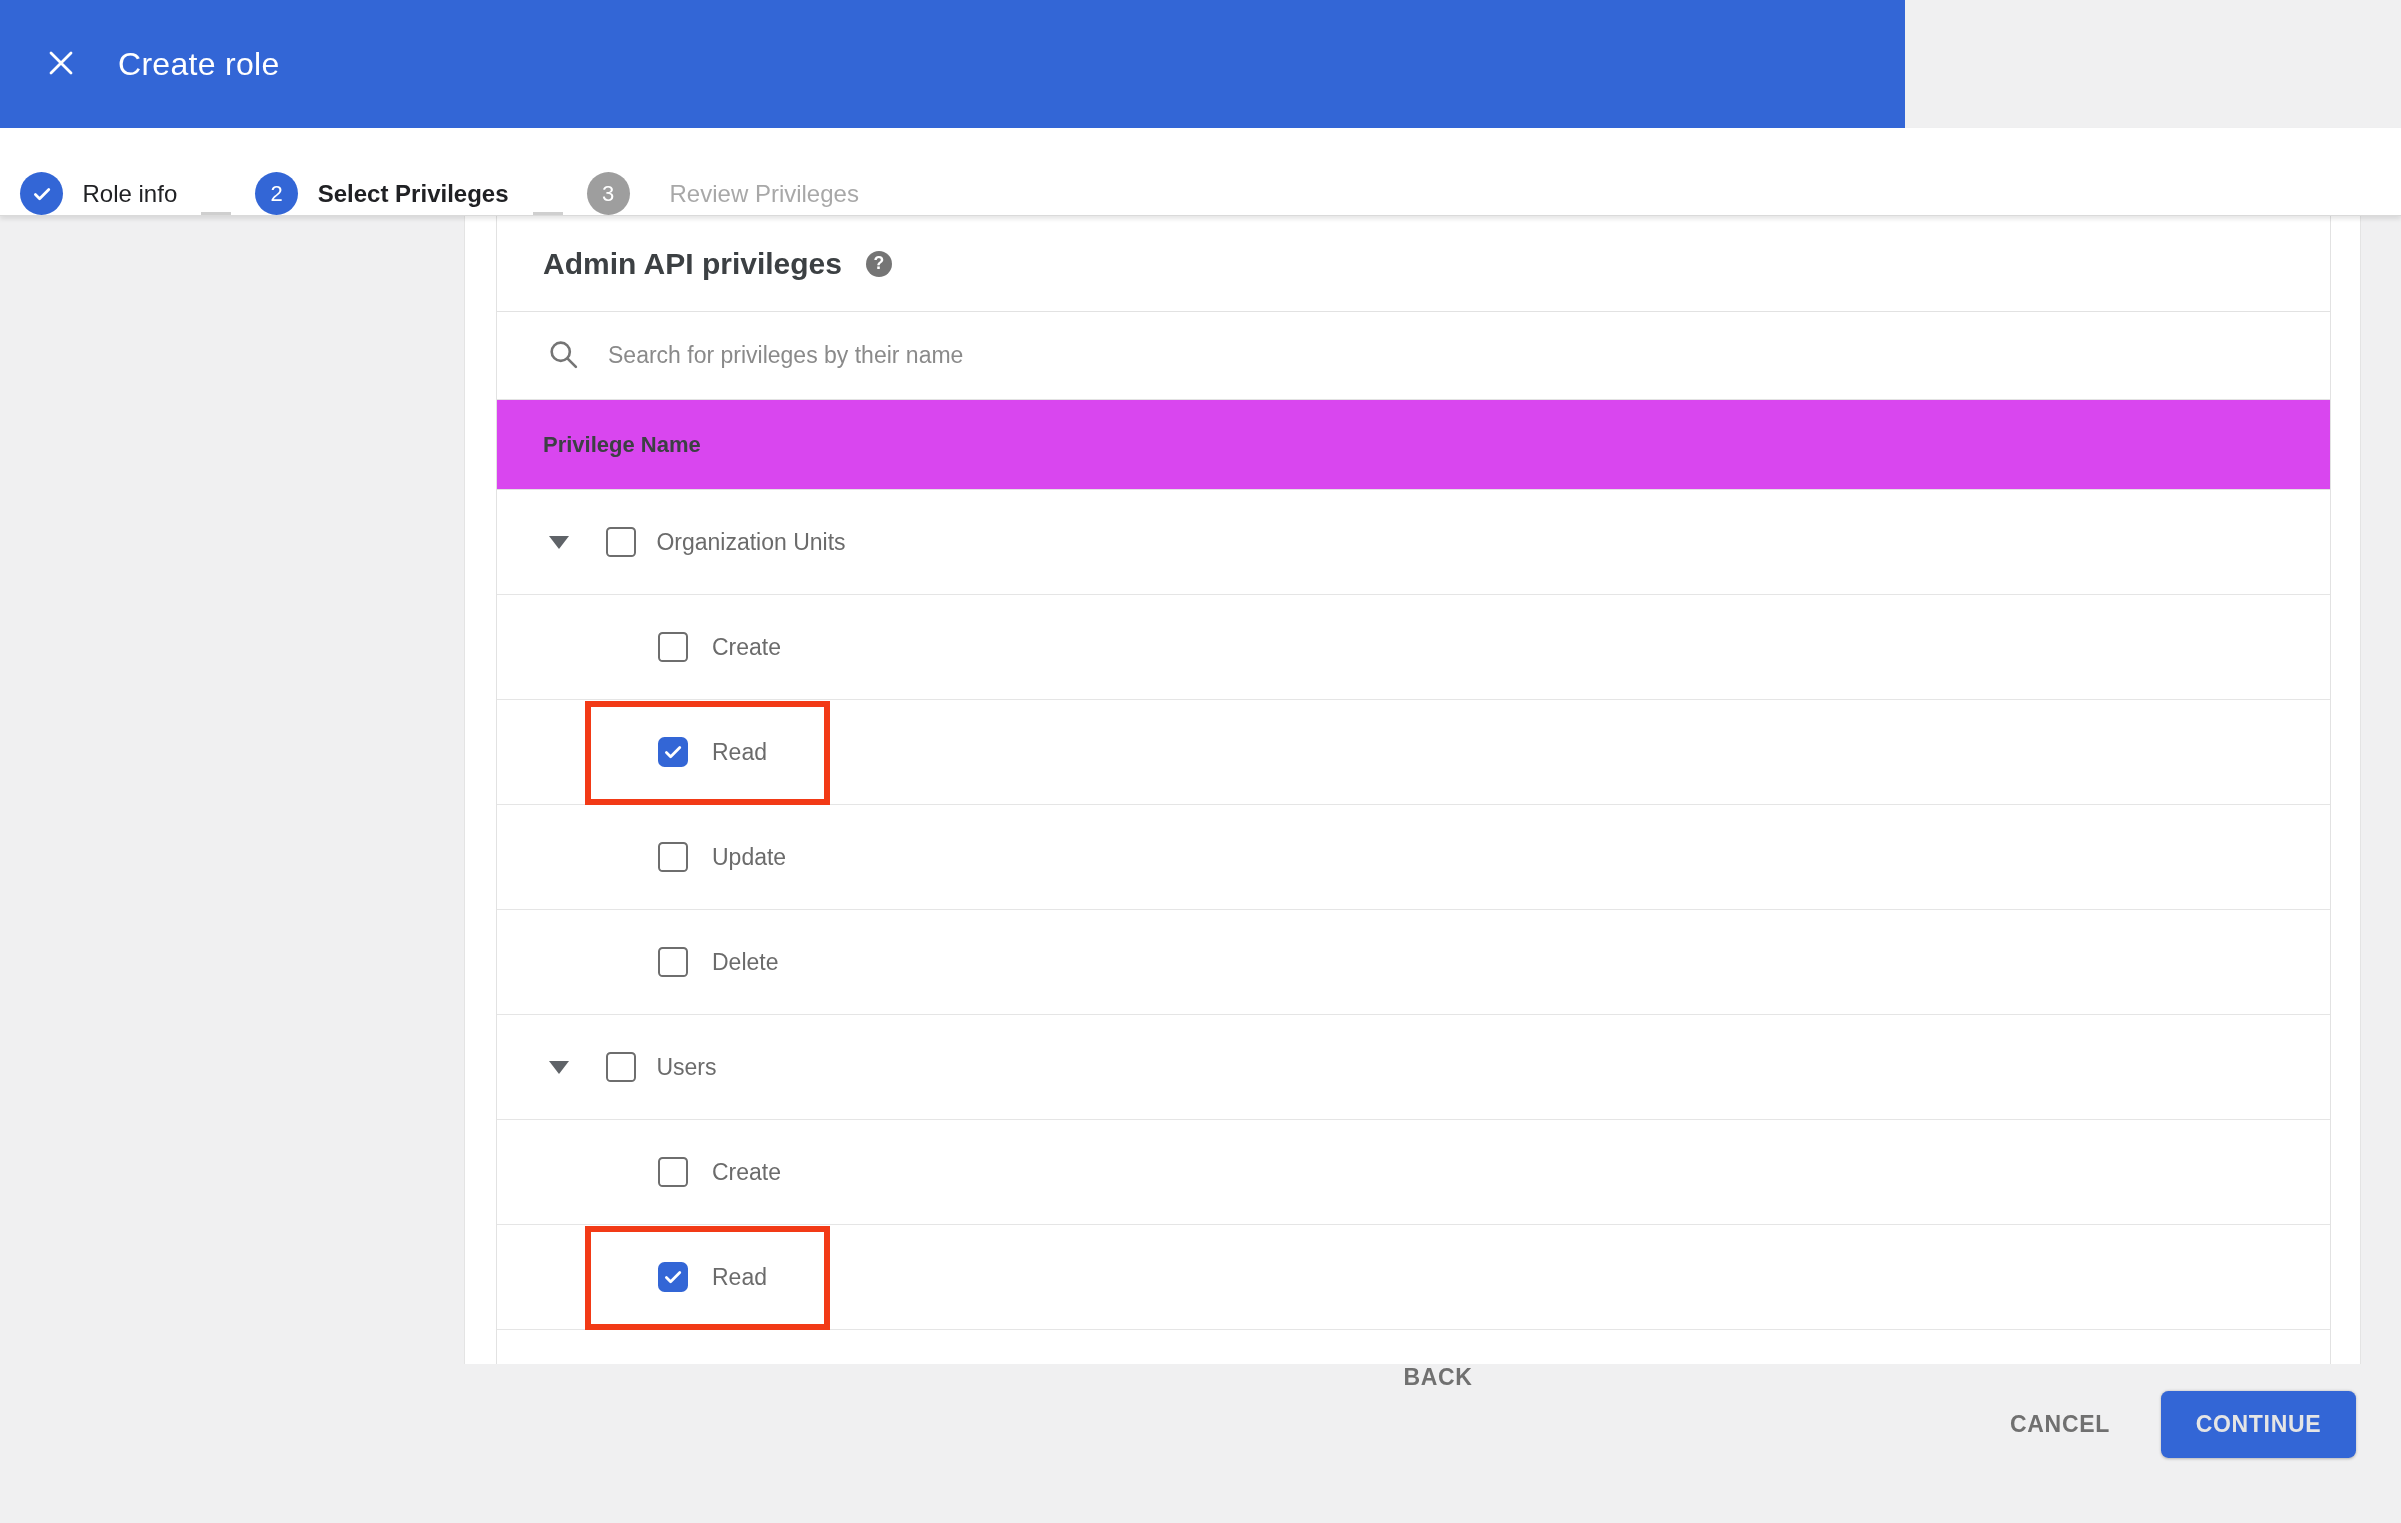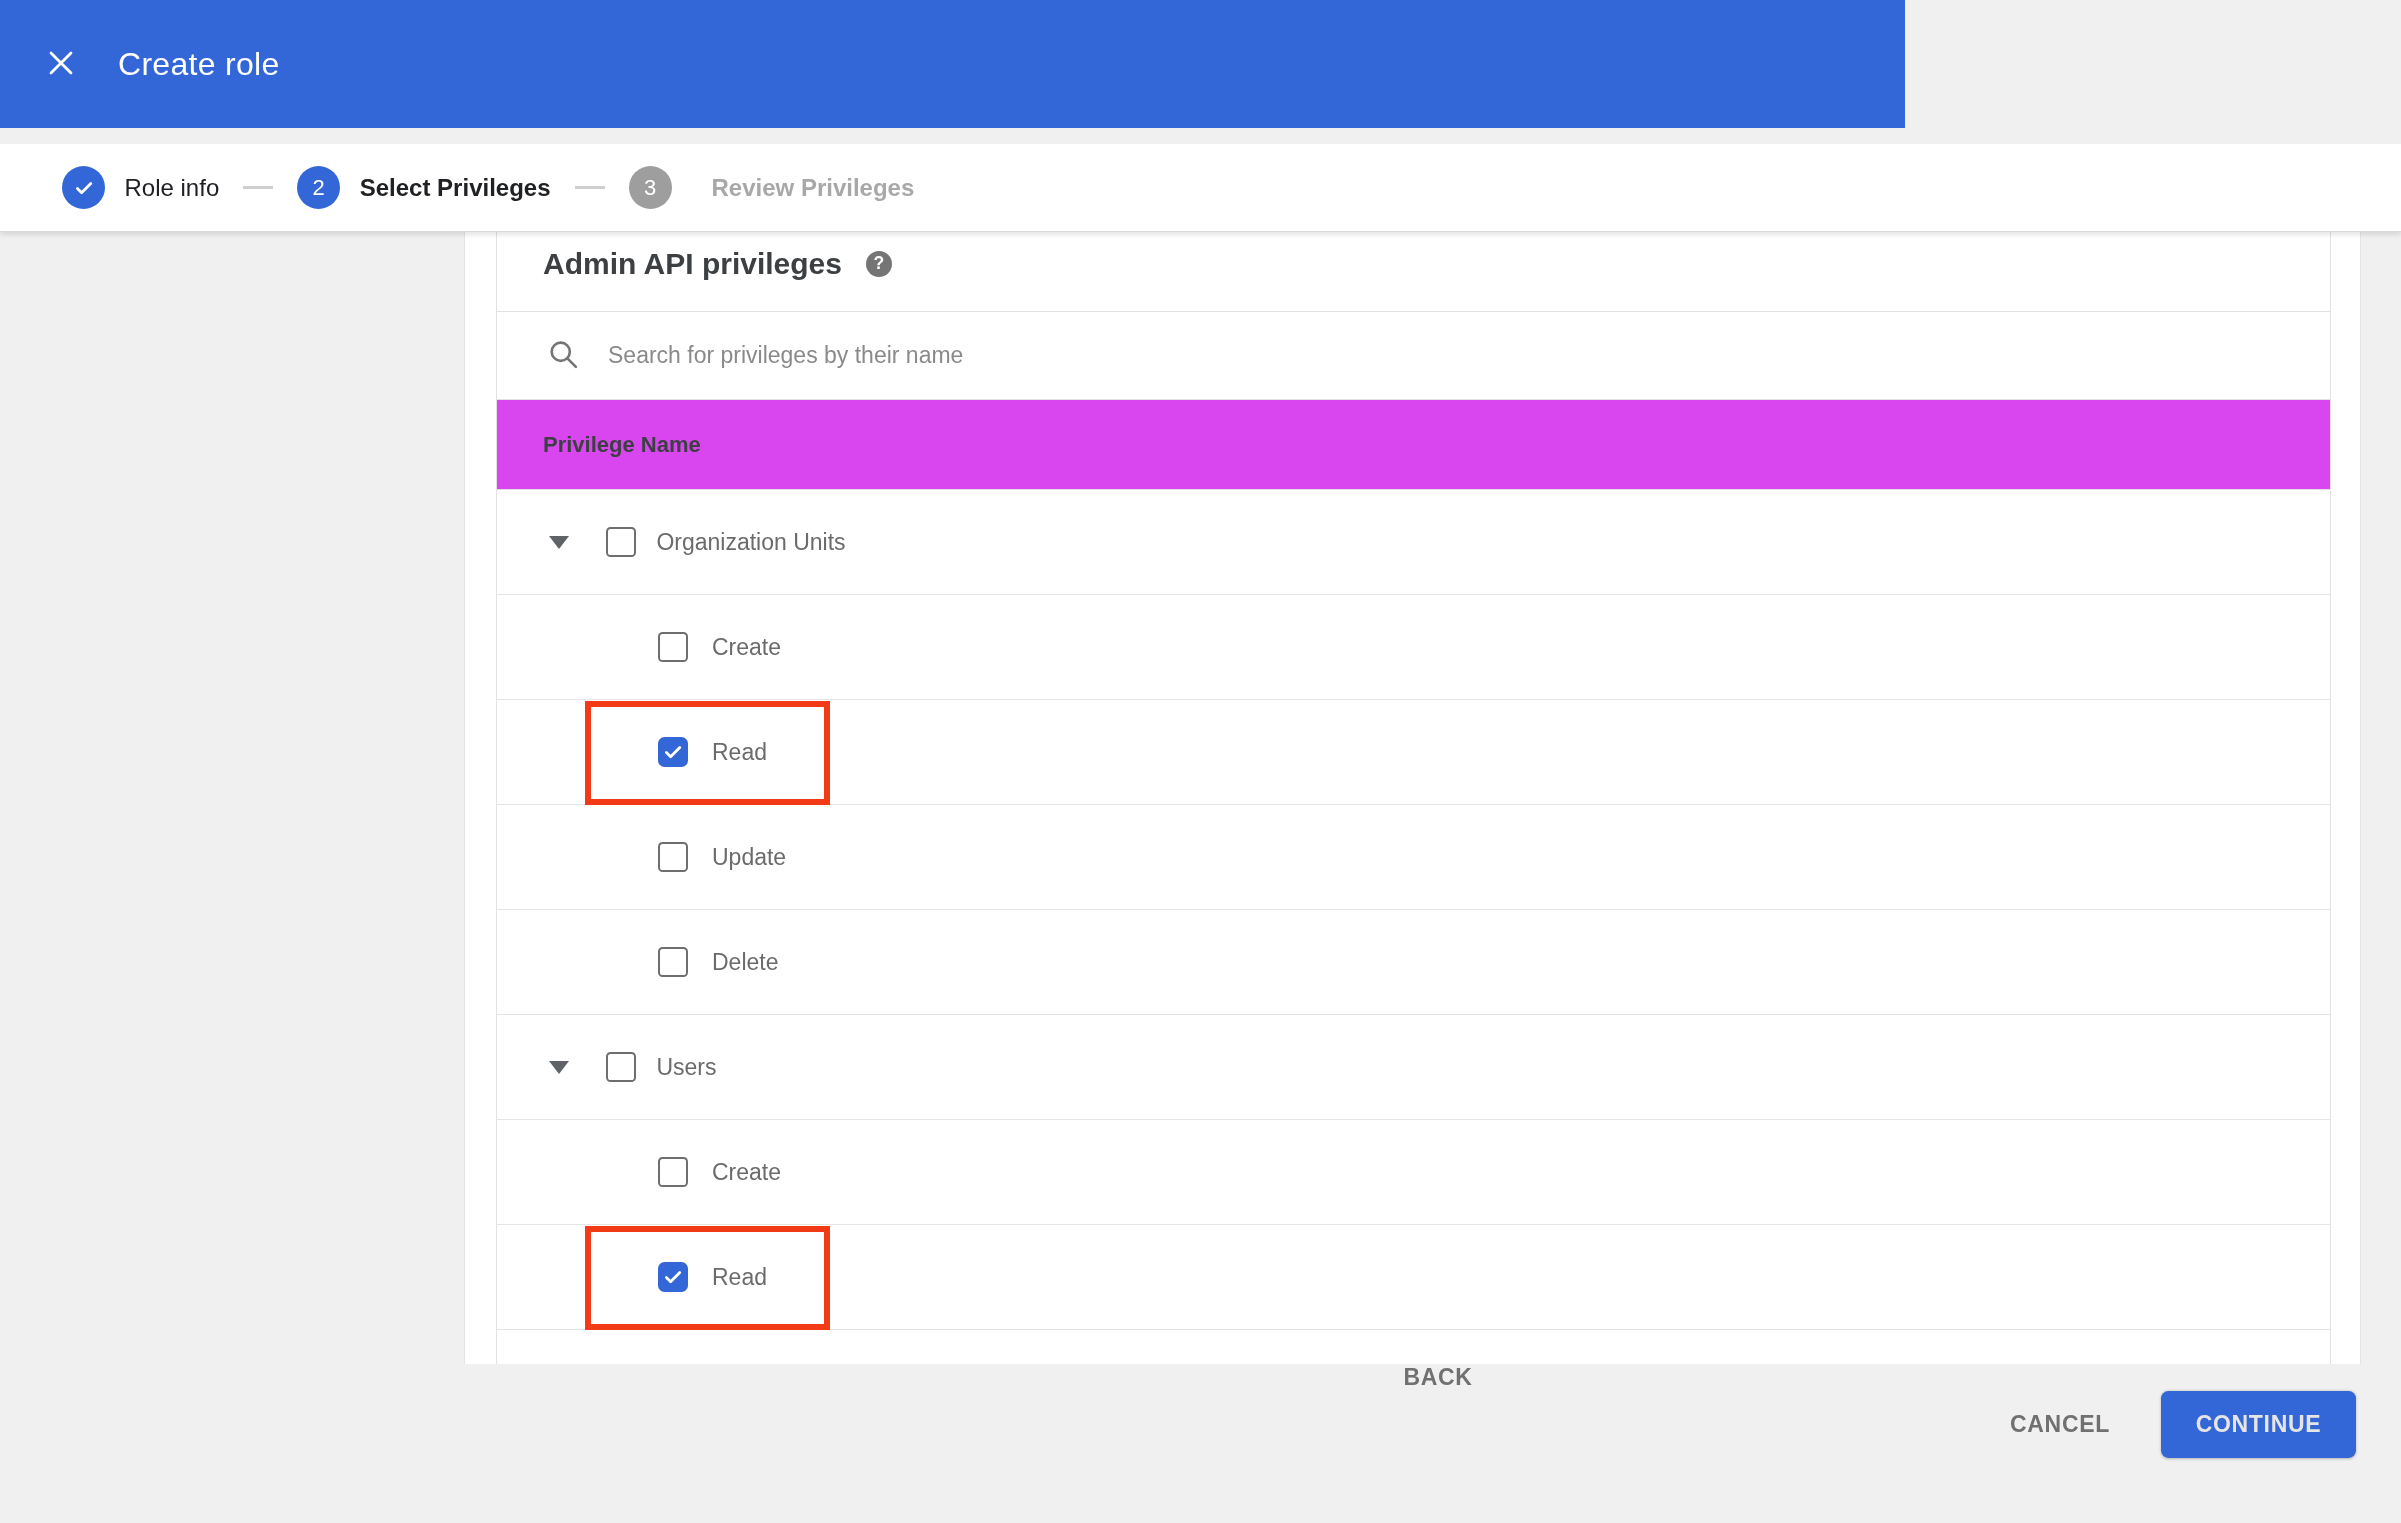--- a/index.html
+++ b/index.html
@@ -10,34 +10,34 @@
   }
   
   .titlebar{
     position:absolute;top:0;left:0;width:1905px;height:128px;
     background:#3366d6;display:flex;align-items:center;z-index:5;
   }
   .close-btn{width:33px;height:33px;margin-left:44px;cursor:pointer;display:flex;align-items:center;justify-content:center;}
   .titlebar .title{color:#ffffff;font-size:32px;font-weight:400;margin-left:41px;letter-spacing:0.3px;}
   
   .stepper{
-    position:absolute;top:144px;left:0;width:2401px;height:88px;background:#ffffff;
-    display:flex;align-items:center;padding-left:62px;
+    position:absolute;top:128px;left:0;width:2401px;height:88px;background:#ffffff;
+    display:flex;align-items:flex-end;padding-left:20px;
     border-bottom:0.9px solid #dadada;box-shadow:0 2.8px 4.6px rgba(0,0,0,.10);z-index:4;
   }
   .step{display:flex;align-items:center;cursor:pointer;}
   .circ{
     width:43px;height:43px;border-radius:50%;display:flex;align-items:center;justify-content:center;
     color:#fff;font-size:22px;flex:none;
   }
   .circ.complete,.circ.active{background:#3366d6;}
   .circ.upcoming{background:#9e9e9e;}
   .step-label{margin-left:19.5px;font-size:24px;color:#202124;}
   .step-label.active{font-weight:700;}
-  .step-label.upcoming{color:#a8a8a8;font-weight:700;margin-left:40px;}
+  .step-label.upcoming{color:#a8a8a8;font-weight:400;margin-left:40px;}
   .step-sep{width:30px;height:2.8px;background:#cfcfcf;margin:0 24px;flex:none;}
   
   .panel{
     position:absolute;left:464px;top:216px;width:1897px;height:1148px;background:#ffffff;
     border-left:0.9px solid #e4e4e4;border-right:0.9px solid #e4e4e4;
   }
   .tablebox{
     position:absolute;left:31px;top:0;width:1835px;height:1148px;
     border-left:0.9px solid #e2e2e2;border-right:0.9px solid #e2e2e2;background:#fff;
   }

